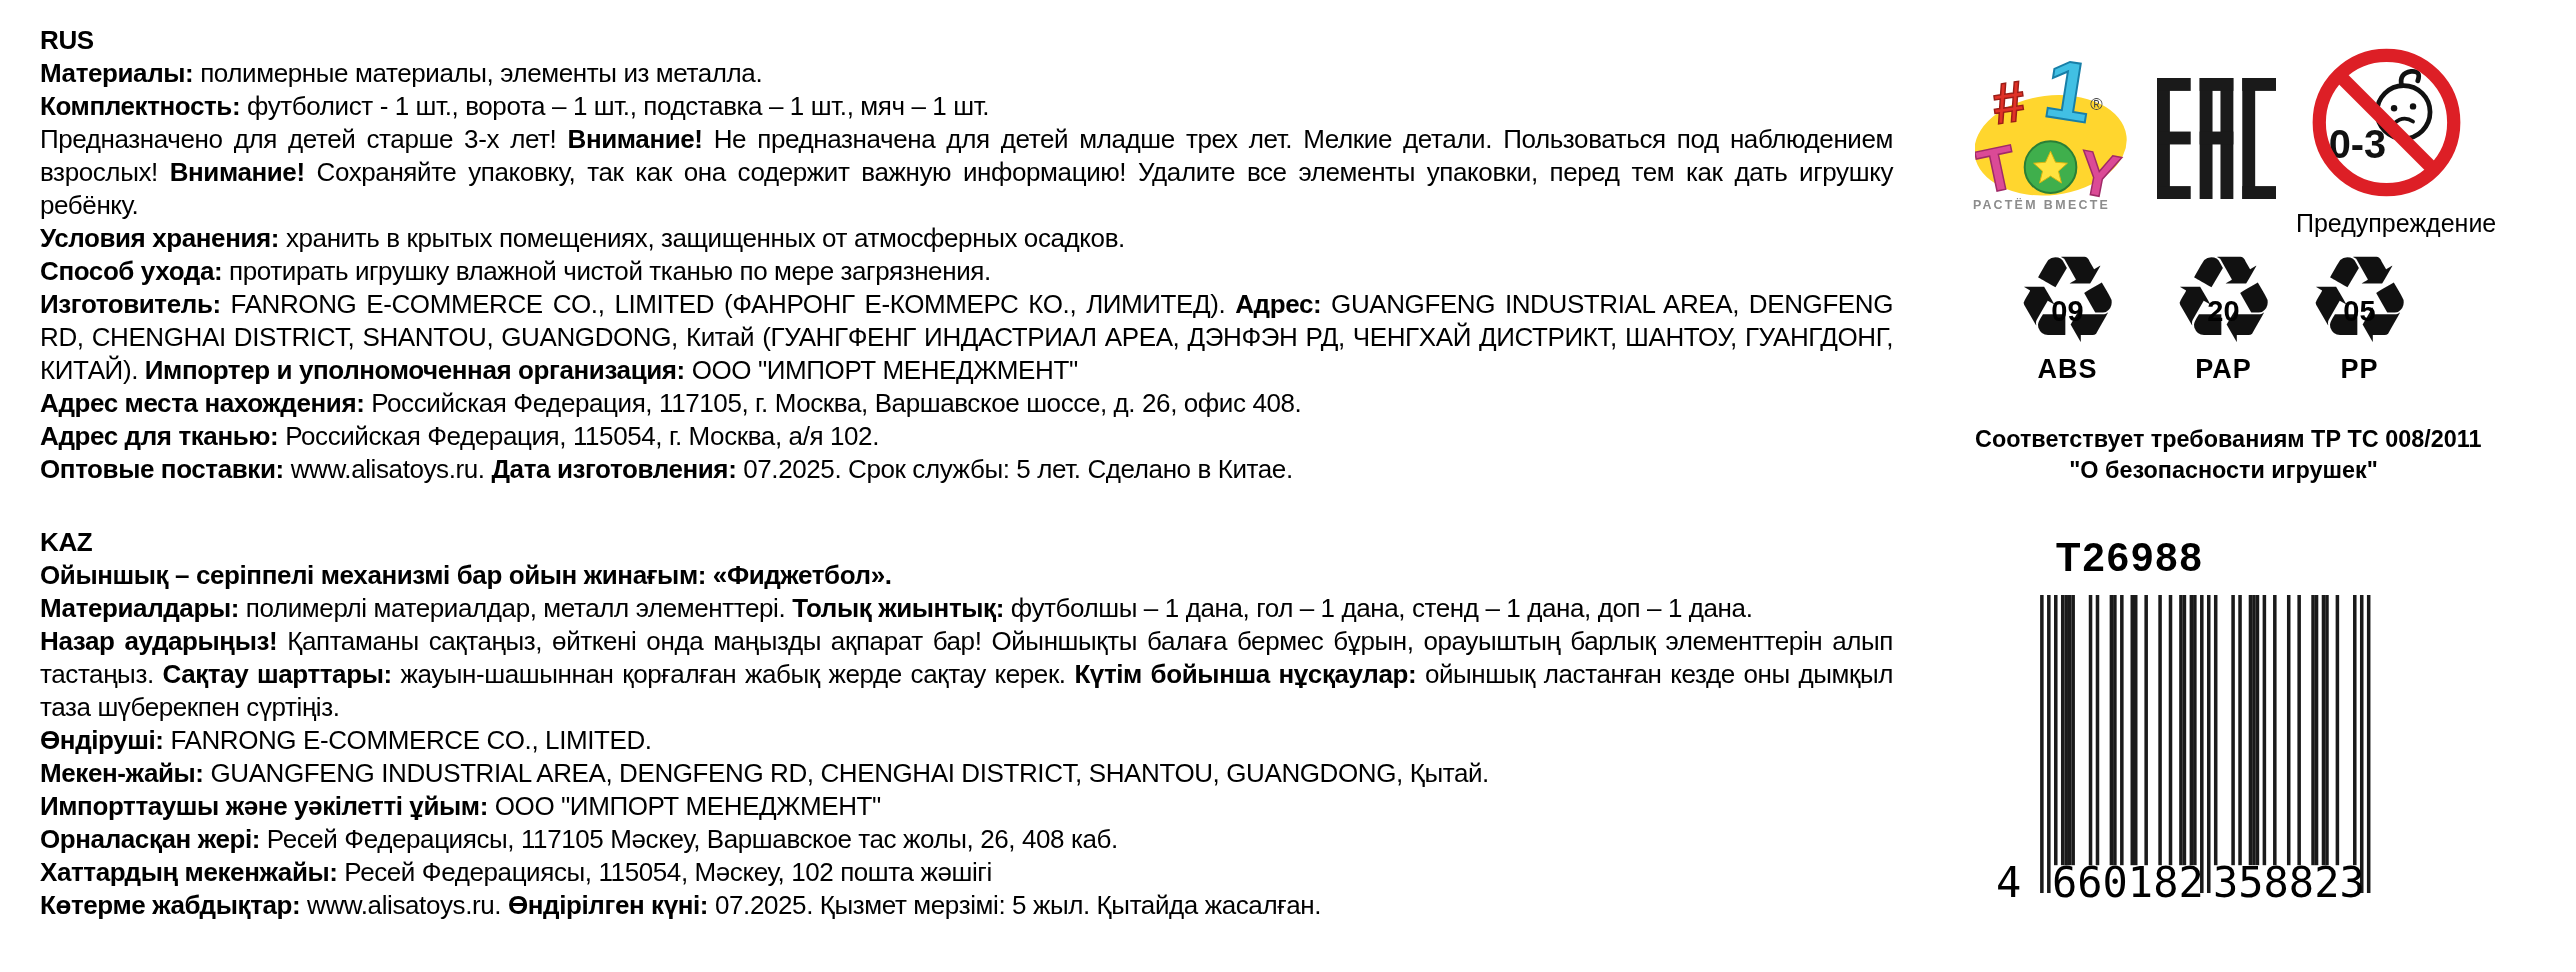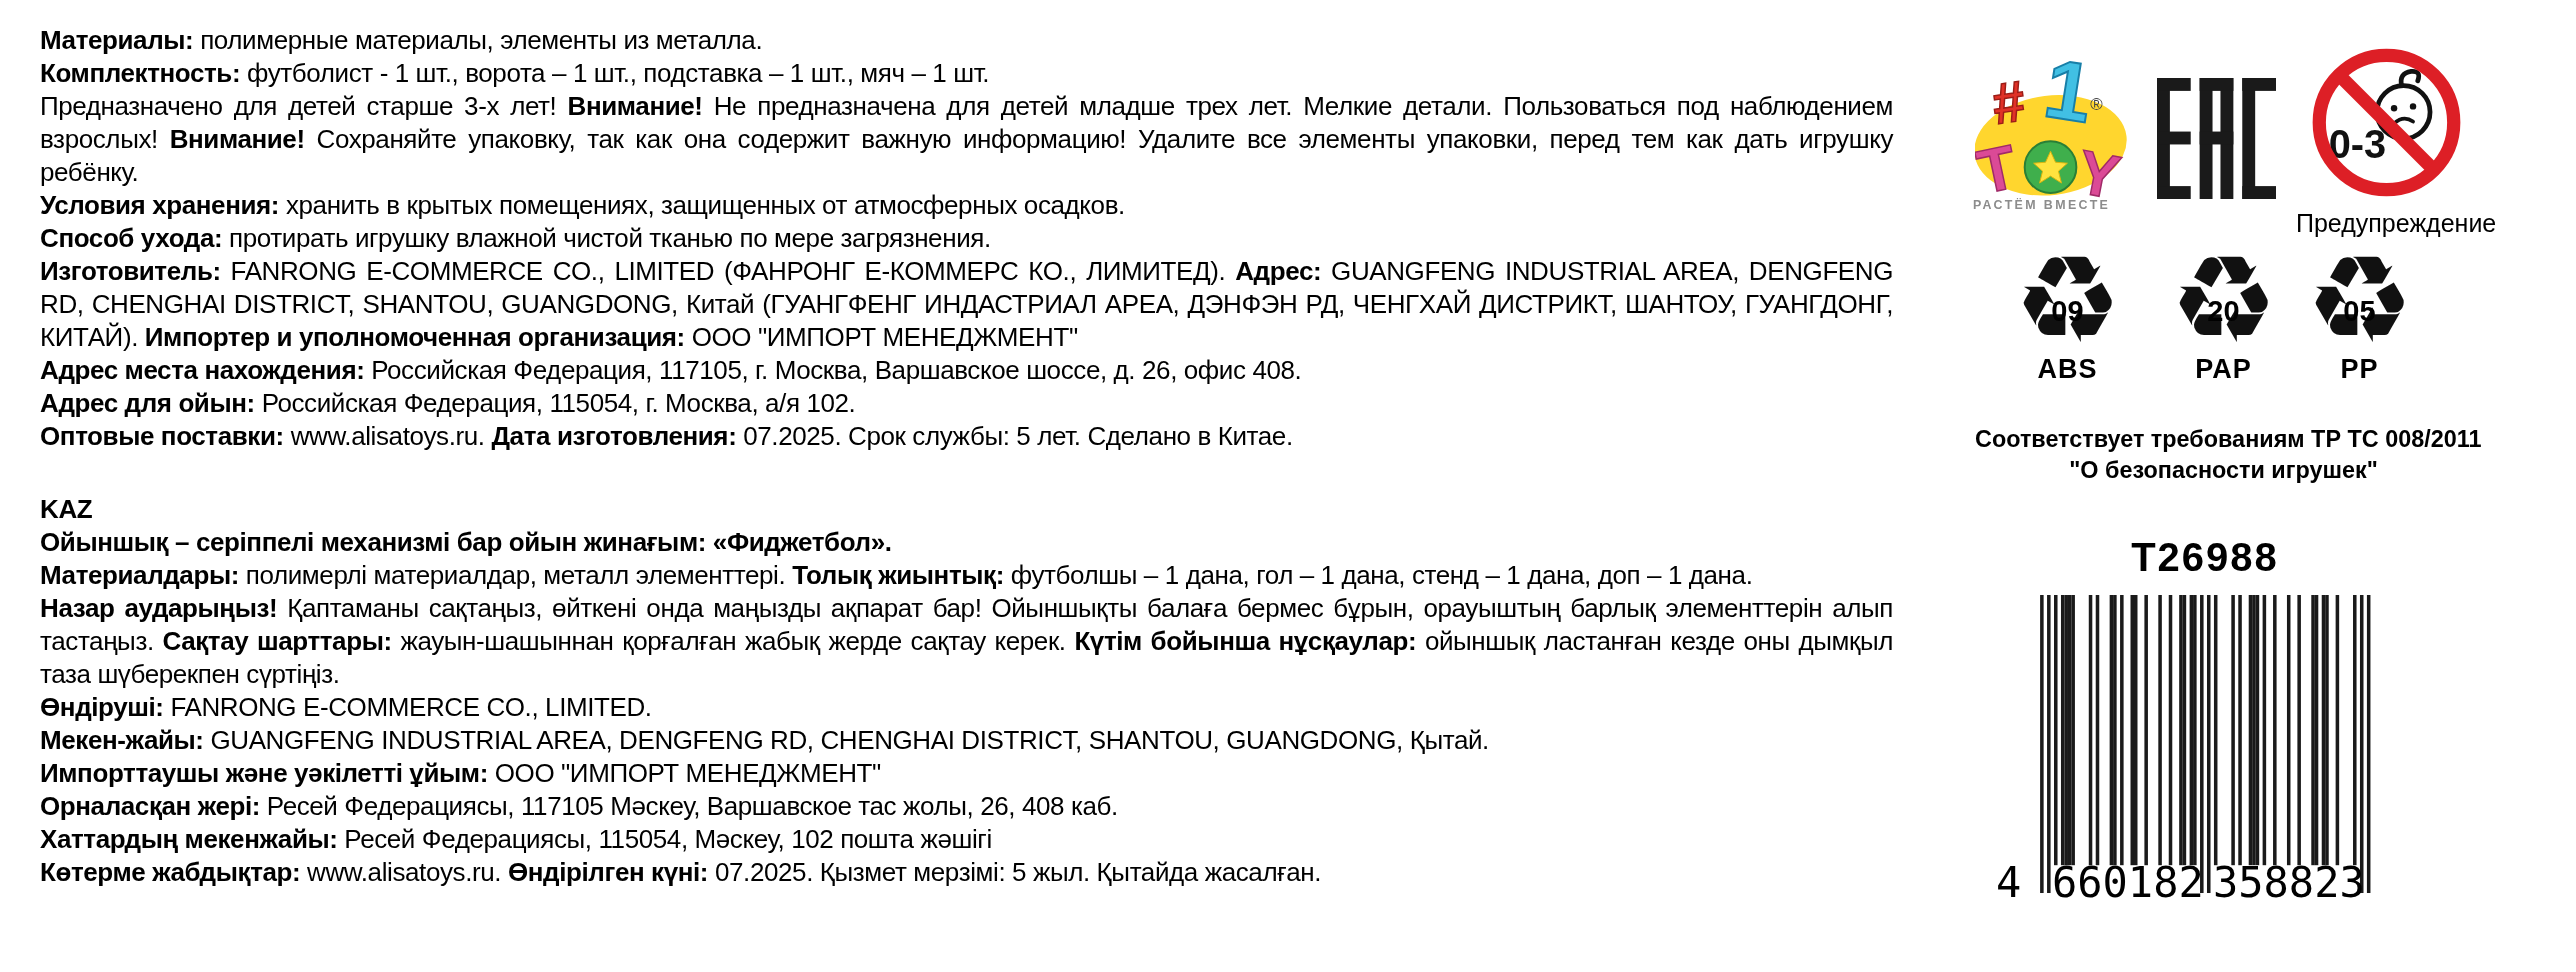--- a/index.html
+++ b/index.html
@@ -19,43 +19,44 @@
   .toy-tagline{position:absolute;left:1973px;top:198px;width:159px;text-align:left;
     font-size:12.4px;font-weight:bold;letter-spacing:2.4px;color:#8c8c8c;white-space:nowrap;}
   .warn-caption{position:absolute;left:2296px;top:209px;width:183px;text-align:center;
     font-size:25px;white-space:nowrap;}
   .recycle{position:absolute;top:249px;width:119px;text-align:center;}
   .recycle .glyph{font-family:"DejaVu Sans",sans-serif;font-size:121px;line-height:103px;display:block;color:#111;}
   .recycle .code{position:absolute;left:0;right:0;top:46px;font-size:29px;font-weight:bold;}
   .recycle .mat{display:block;margin-top:2px;font-size:27px;font-weight:bold;letter-spacing:1px;}
   .conformity{position:absolute;left:1975px;top:424px;width:497px;text-align:center;
     font-size:23.4px;font-weight:bold;line-height:31px;white-space:nowrap;}
-  .article{position:absolute;left:2056px;top:535px;width:298px;text-align:center;
+  .article{position:absolute;left:2056px;top:535px;width:298px;text-align:left;
     font-size:40px;font-weight:bold;letter-spacing:2px;}
   .bc-wrap{position:absolute;left:2040px;top:595px;}
   .bc-digit{position:absolute;top:862px;font-family:"DejaVu Sans Mono",monospace;font-size:42px;line-height:1;}
   .bc-first{left:1996px;width:44px;text-align:left;}
   .bc-left{left:2052px;width:147px;text-align:left;}
   .bc-right{left:2213px;width:147px;text-align:left;}
 </style>
 </head>
 <body>
 
 <div class="sheet">
 
   <div class="textcol">
     <div class="rus-block">
+        <p><span class="b">RUS</span></p>
         <p><span class="b">Материалы:</span><span> полимерные материалы, элементы из металла.</span></p>
         <p><span class="b">Комплектность:</span><span> футболист - 1 шт., ворота – 1 шт., подставка – 1 шт., мяч – 1 шт.</span></p>
         <p class="just"><span>Предназначено для детей старше 3-х лет! </span><span class="b">Внимание!</span><span> Не предназначена для детей младше трех лет. Мелкие детали. Пользоваться под наблюдением взрослых! </span><span class="b">Внимание!</span><span> Сохраняйте упаковку, так как она содержит важную информацию! Удалите все элементы упаковки, перед тем как дать игрушку ребёнку.</span></p>
         <p><span class="b">Условия хранения:</span><span> хранить в крытых помещениях, защищенных от атмосферных осадков.</span></p>
         <p><span class="b">Способ ухода:</span><span> протирать игрушку влажной чистой тканью по мере загрязнения.</span></p>
         <p class="just"><span class="b">Изготовитель:</span><span> FANRONG E-COMMERCE CO., LIMITED (ФАНРОНГ Е-КОММЕРС КО., ЛИМИТЕД). </span><span class="b">Адрес:</span><span> GUANGFENG INDUSTRIAL AREA, DENGFENG RD, CHENGHAI DISTRICT, SHANTOU, GUANGDONG, Китай (ГУАНГФЕНГ ИНДАСТРИАЛ АРЕА, ДЭНФЭН РД, ЧЕНГХАЙ ДИСТРИКТ, ШАНТОУ, ГУАНГДОНГ, КИТАЙ). </span><span class="b">Импортер и уполномоченная организация:</span><span> ООО "ИМПОРТ МЕНЕДЖМЕНТ"</span></p>
         <p><span class="b">Адрес места нахождения:</span><span> Российская Федерация, 117105, г. Москва, Варшавское шоссе, д. 26, офис 408.</span></p>
-        <p><span class="b">Адрес для ойын:</span><span> Российская Федерация, 115054, г. Москва, а/я 102.</span></p>
+        <p><span class="b">Адрес для тканью:</span><span> Российская Федерация, 115054, г. Москва, а/я 102.</span></p>
         <p><span class="b">Оптовые поставки:</span><span> www.alisatoys.ru. </span><span class="b">Дата изготовления:</span><span> 07.2025. Срок службы: 5 лет. Сделано в Китае.</span></p>
       </div>
     <div class="kaz-block">
         <p><span class="b">KAZ</span></p>
         <p><span class="b">Ойыншық – серіппелі механизмі бар ойын жинағым: «Фиджетбол».</span></p>
         <p><span class="b">Материалдары:</span><span> полимерлі материалдар, металл элементтері. </span><span class="b">Толық жиынтық:</span><span> футболшы – 1 дана, гол – 1 дана, стенд – 1 дана, доп – 1 дана.</span></p>
         <p class="just"><span class="b">Назар аударыңыз!</span><span> Қаптаманы сақтаңыз, өйткені онда маңызды ақпарат бар! Ойыншықты балаға бермес бұрын, орауыштың барлық элементтерін алып тастаңыз. </span><span class="b">Сақтау шарттары:</span><span> жауын-шашыннан қорғалған жабық жерде сақтау керек. </span><span class="b">Күтім бойынша нұсқаулар:</span><span> ойыншық ластанған кезде оны дымқыл таза шүберекпен сүртіңіз.</span></p>
         <p><span class="b">Өндіруші:</span><span> FANRONG E-COMMERCE CO., LIMITED.</span></p>
         <p><span class="b">Мекен-жайы:</span><span> GUANGFENG INDUSTRIAL AREA, DENGFENG RD, CHENGHAI DISTRICT, SHANTOU, GUANGDONG, Қытай.</span></p>
         <p><span class="b">Импорттаушы және уәкілетті ұйым:</span><span> ООО "ИМПОРТ МЕНЕДЖМЕНТ"</span></p>

